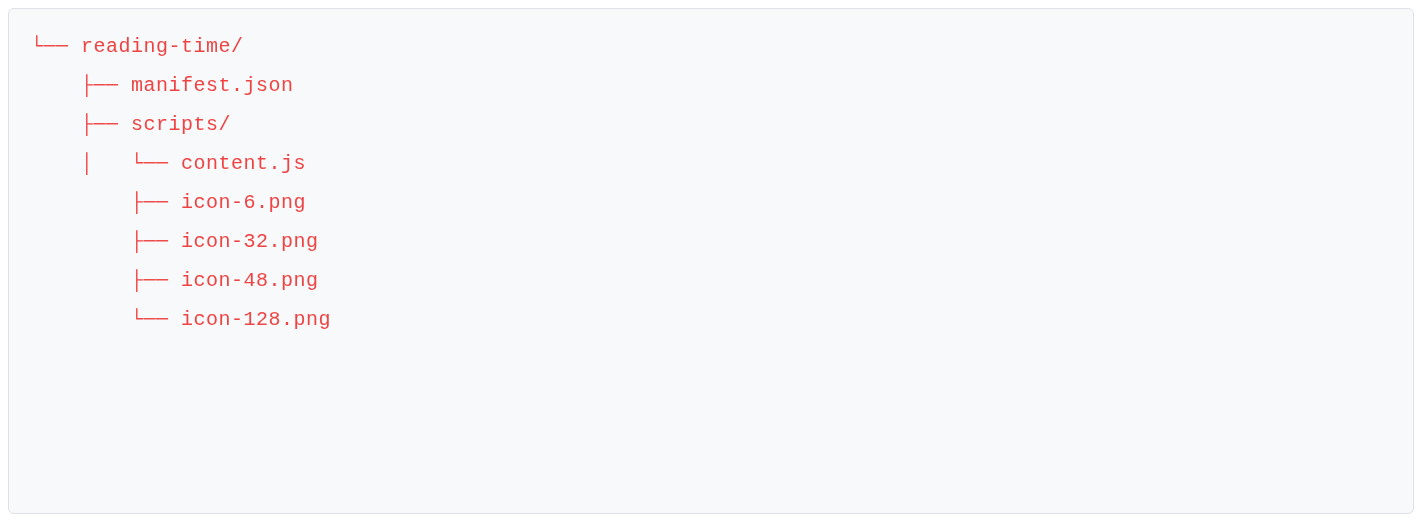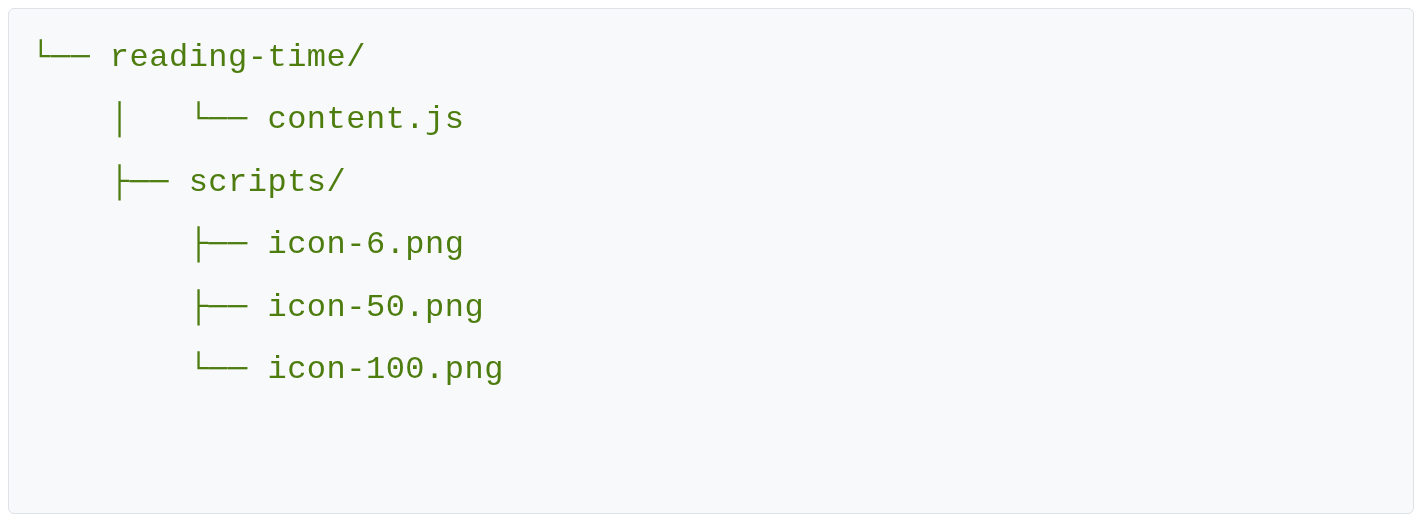--- a/index.html
+++ b/index.html
@@ -14,30 +14,32 @@
     }
     .code-block {
       background: #f8f9fa;
       border: 1px solid #dee2e6;
       border-radius: 6px;
       padding: 18px 22px;
       width: 1406px;
       height: 506px;
     }
     .tree-line {
-      font-size: 32px;
+      font-size: 20px;
       line-height: 1.95;
-      color: #4d7c0f;
+      color: #ef4444;
       white-space: pre;
       letter-spacing: 0.5px;
     }
   </style>
 </head>
 <body>
 
 <div class="code-block">
   <div class="tree-line">└── reading-time/</div>
+  <div class="tree-line">    ├── manifest.json</div>
+  <div class="tree-line">    ├── scripts/</div>
   <div class="tree-line">    │   └── content.js</div>
-  <div class="tree-line">    ├── scripts/</div>
   <div class="tree-line">        ├── icon-6.png</div>
-  <div class="tree-line">        ├── icon-50.png</div>
-  <div class="tree-line">        └── icon-100.png</div>
+  <div class="tree-line">        ├── icon-32.png</div>
+  <div class="tree-line">        ├── icon-48.png</div>
+  <div class="tree-line">        └── icon-128.png</div>
 </div>
 
 </body></html>

